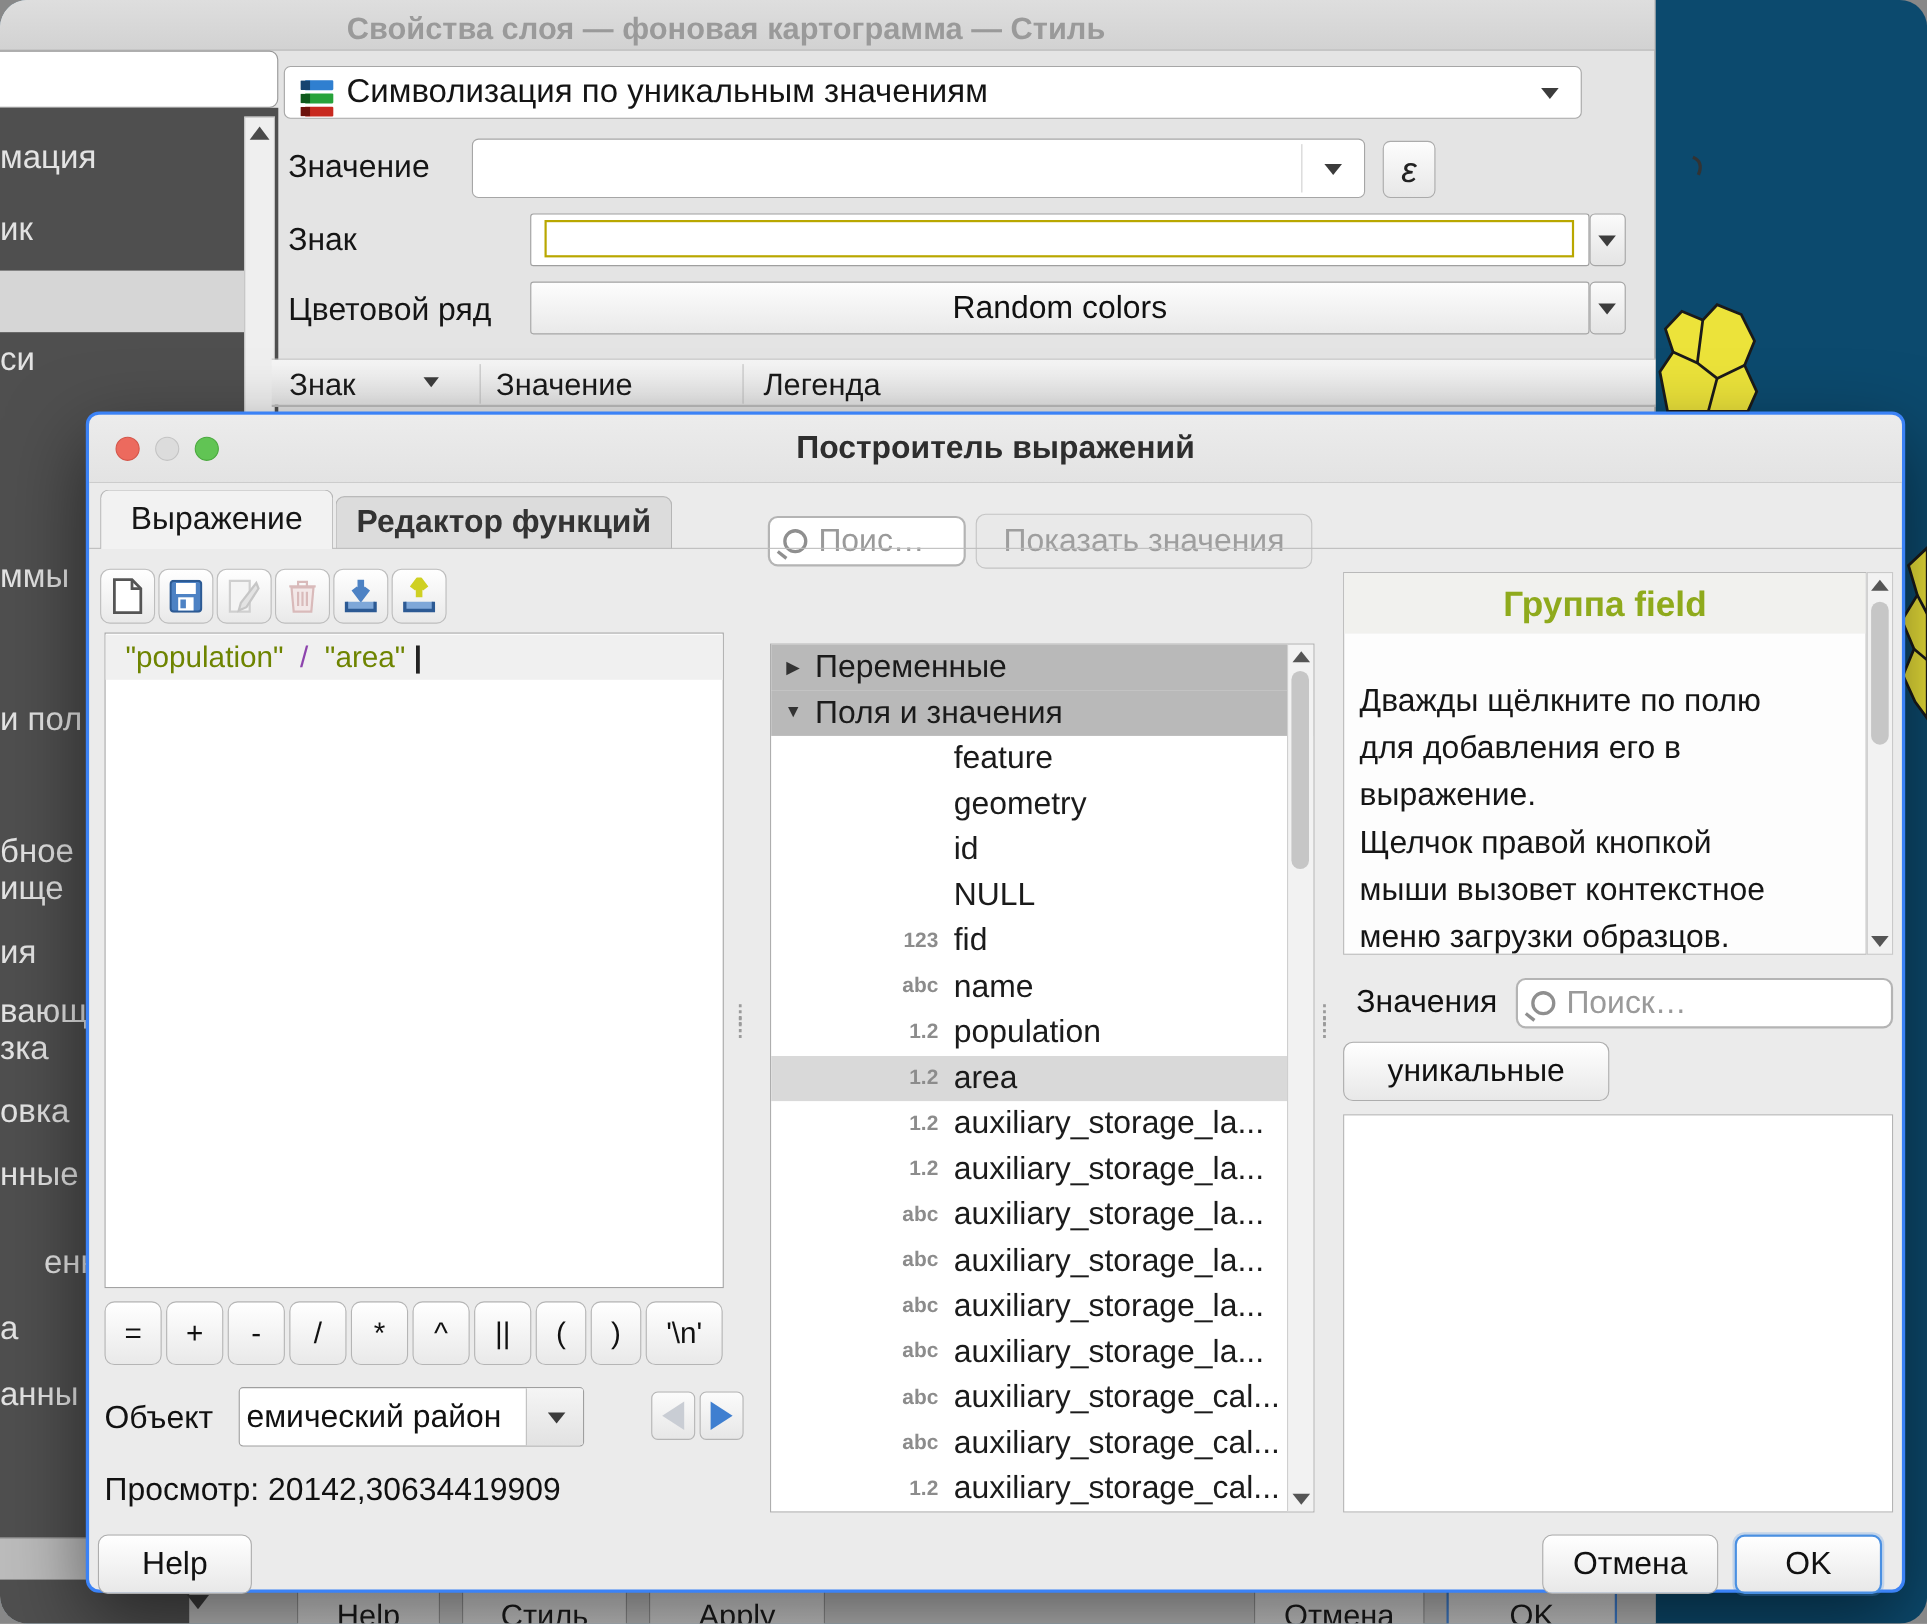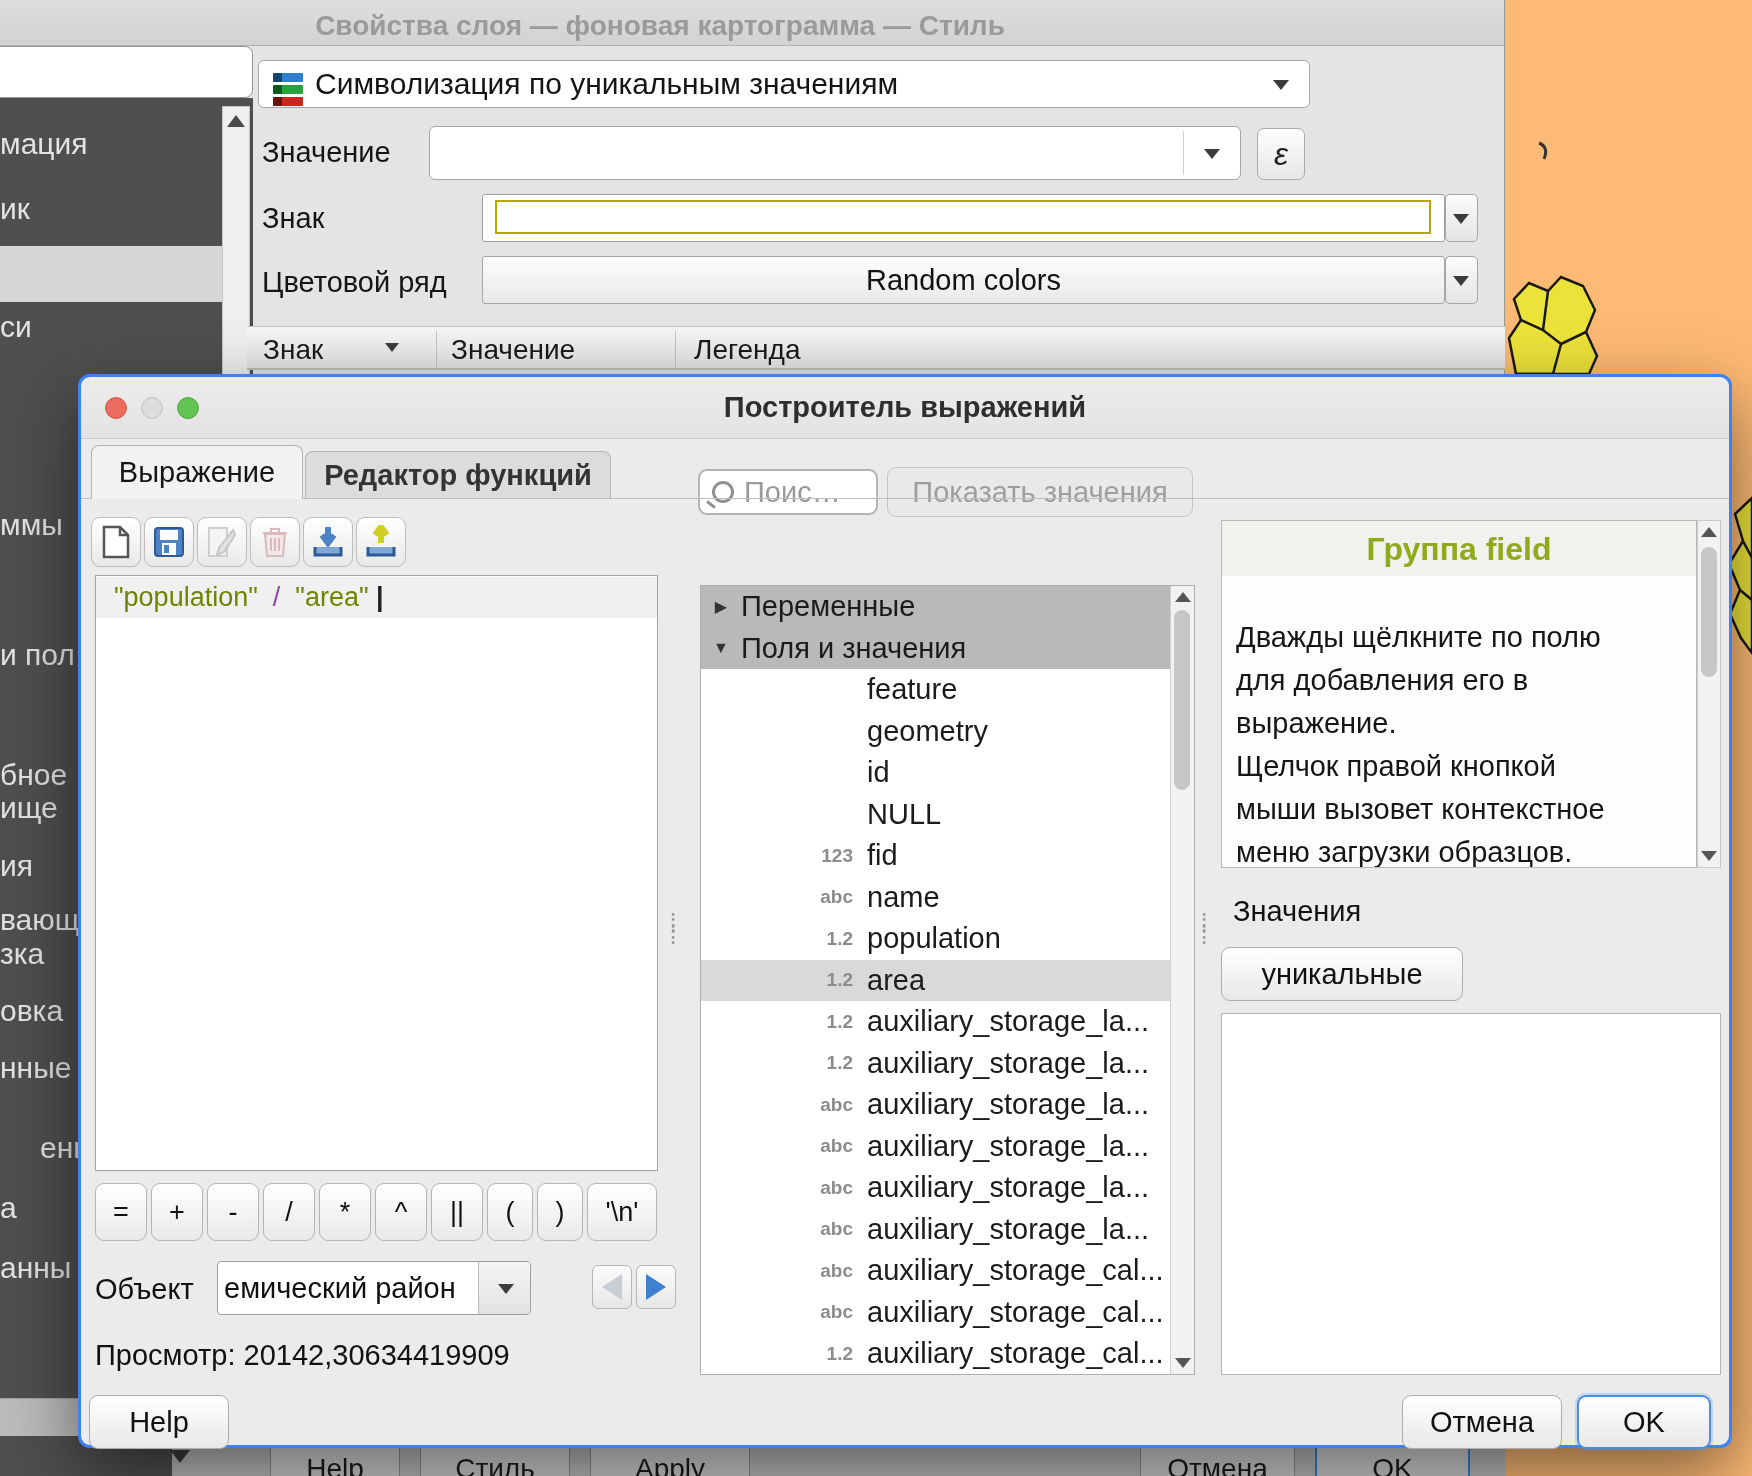--- a/index.html
+++ b/index.html
@@ -1,17 +1,17 @@
 <!DOCTYPE html>
 <html><head>
 <meta charset="utf-8">
 <style>
   html,body{margin:0;padding:0;background:#888;}
   *{box-sizing:border-box;font-family:"Liberation Sans",sans-serif;}
-  .stage{position:relative;width:1752px;height:1476px;background:#fdba74;overflow:hidden;}
+  .stage{position:relative;width:1752px;height:1476px;background:#0c4a6e;overflow:hidden;border-radius:25px;}
   .abs{position:absolute;}
 
   
   .props-win{position:absolute;left:0;top:0;width:1505px;height:1476px;background:#e4e4e4;border-right:1px solid #9b9b9b;}
   .props-title{position:absolute;left:0;top:0;width:100%;height:46px;background:linear-gradient(#dedede,#d2d2d2);border-bottom:1px solid #b2b2b2;}
   .props-title .t{position:absolute;left:660px;top:10px;transform:translateX(-50%);font-size:28px;font-weight:bold;color:#9a9a9a;white-space:nowrap;}
   .props-search{position:absolute;left:-8px;top:46px;width:261px;height:52px;background:#fff;border:1px solid #969696;border-radius:0 8px 8px 0;}
   .sidebar{position:absolute;left:0;top:98px;width:253px;height:1300px;background:#4f4f4f;}
   .sidebar .frag{position:absolute;left:0;color:#e3e3e3;font-size:30px;white-space:nowrap;}
   .sidebar .sel-band{position:absolute;left:0;top:148px;width:222px;height:56px;background:#d6d6d6;}
@@ -125,21 +125,21 @@
           <div class="frag" style="top: 953px;">нные</div>
           <div class="frag" style="top: 1033px; padding-left: 40px;">енны</div>
           <div class="frag" style="top: 1093px;">а</div>
           <div class="frag" style="top: 1153px;">анны</div>
         </div>
       <div class="side-scroll">
           <div class="tri-up-s"></div>
         </div>
     </div>
 
-    <div class="combo" style="left:258px;top:60px;width:1052px;height:48px;">
+    <div class="combo" style="left:258px;top:60px;width:1180px;height:48px;">
       <div class="symb-icon">
         <i style="background:#2f7fd0;border-left:9px solid #17446f;"></i>
         <i style="background:#27a33b;border-left:9px solid #0e5a1d;"></i>
         <i style="background:#c8291f;border-left:9px solid #6d120c;"></i>
       </div>
       <div class="abs" style="left:56px;top:6px;font-size:30px;color:#141414;white-space:nowrap;">Символизация по уникальным значениям</div>
       <div class="carr" style="right:20px;top:19px;"></div>
     </div>
 
     <div class="fieldlab" style="left:262px;top:136px;">Значение</div>
@@ -413,18 +413,22 @@
           <div>меню загрузки образцов.</div>
         </div>
     </div>
     <div class="hb-scroll">
       <div class="sc-arr" style="top:6px;left:3px;border-bottom:10px solid #555;"></div>
       <div class="thumb" style="position:absolute;left:3px;top:26px;height:130px;width:16px;background:#c6c6c6;border-radius:8px;"></div>
       <div class="sc-arr" style="bottom:6px;left:3px;border-top:10px solid #555;"></div>
     </div>
 
     <div class="abs" style="left:1152px;top:518px;font-size:29px;color:#111;">Значения</div>
+    <div class="searchbox" style="left:1297px;top:512px;width:343px;height:46px;">
+      <div class="mag"></div>
+      <span>Поиск…</span>
+    </div>
     <div class="pushbtn" style="left:1140px;top:570px;width:242px;height:54px;">
         <span>уникальные</span>
       </div>
     <div class="vallist"></div>
   </div>
 </div>
 
 </body></html>

